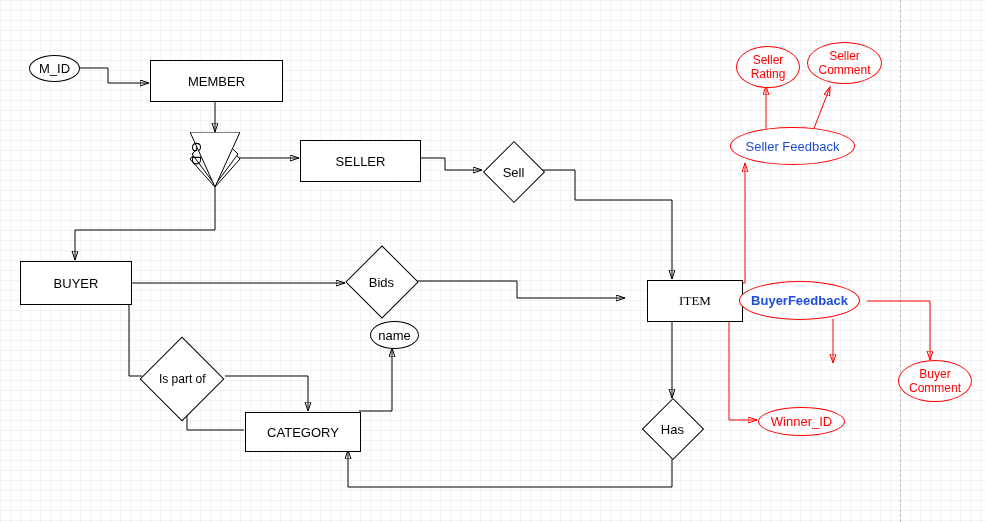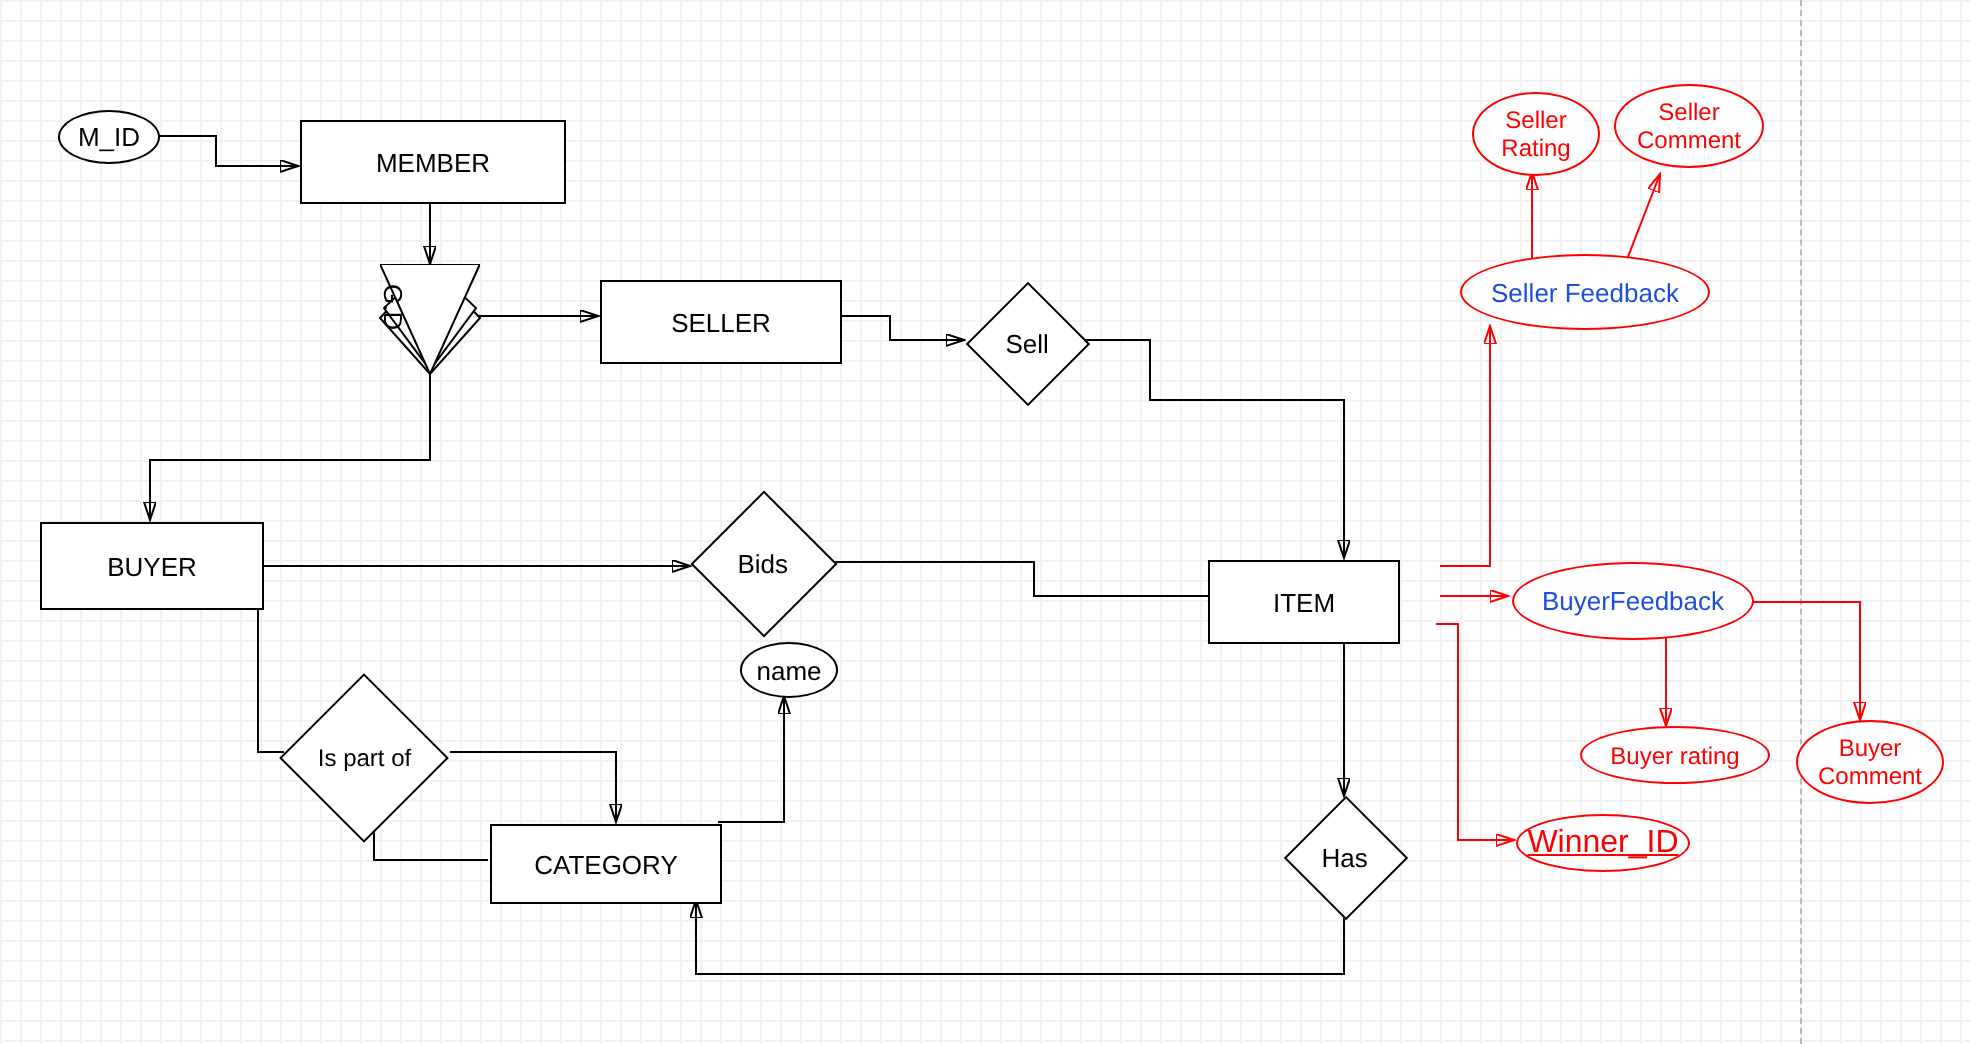--- a/index.html
+++ b/index.html
@@ -115,21 +115,21 @@
   </div>
 
   <div class="node rect" style="left:20px;top:261px;width:110px;height:42px;">
     <span>BUYER</span>
   </div>
 
   <div class="node diamond" style="left:356px;top:256px;width:50px;height:50px;">
     <span class="lbl">Bids</span>
   </div>
 
-  <div class="node rect" style="left:604px;top:280px;width:94px;height:40px;">
+  <div class="node rect" style="left:647px;top:280px;width:94px;height:40px;font-family:Liberation Serif, serif;">
     <span>ITEM</span>
   </div>
 
   <div class="node diamond" style="left:152px;top:349px;width:58px;height:58px;">
     <span class="lbl" style="font-size:12px">Is part of</span>
   </div>
 
   <div class="node rect" style="left:245px;top:412px;width:114px;height:38px;">
     <span>CATEGORY</span>
   </div>
@@ -146,27 +146,24 @@
     <span>Seller
 Rating</span>
   </div>
   <div class="node el-red" style="left:807px;top:42px;width:73px;height:40px;font-size:12px;white-space:pre-line;">
     <span>Seller
 Comment</span>
   </div>
   <div class="node el-red-big" style="left:730px;top:127px;width:123px;height:36px;">
     <span>Seller Feedback</span>
   </div>
-  <div class="node el-red-big" style="left:756px;top:281px;width:119px;height:37px;">
+  <div class="node el-red-big" style="left:739px;top:281px;width:119px;height:37px;font-weight:bold;">
     <span>BuyerFeedback</span>
-  </div>
-  <div class="node el-red" style="left:790px;top:363px;width:93px;height:27px;font-size:12px;">
-    <span>Buyer rating</span>
   </div>
   <div class="node el-red" style="left:898px;top:360px;width:72px;height:40px;font-size:12px;white-space:pre-line;">
     <span>Buyer
 Comment</span>
   </div>
-  <div class="node el-red" style="left:758px;top:407px;width:85px;height:27px;font-size:16px;text-decoration:underline;">
+  <div class="node el-red" style="left:758px;top:407px;width:85px;height:27px;font-size:13px;">
     <span>Winner_ID</span>
   </div>
 
 </div>
 
 </body></html>

